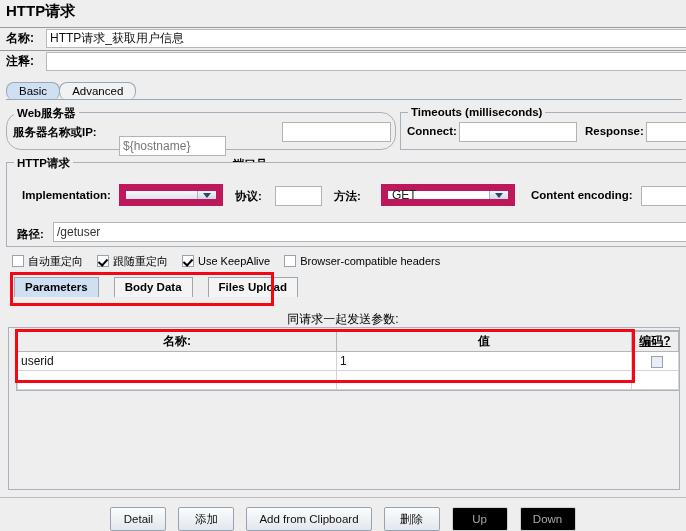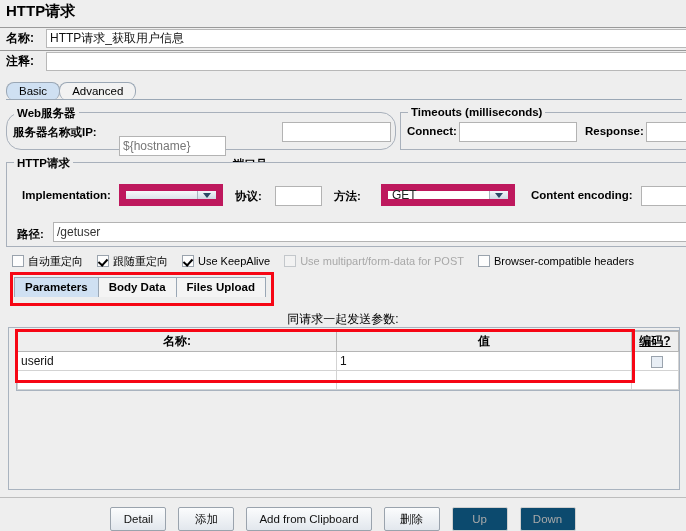--- a/index.html
+++ b/index.html
@@ -210,20 +210,21 @@
   .cb.disabled { color: #a8a8a8; }
   .cb.disabled .cbox { border-color: #c3c7cb; background: #f2f2f2; }
 
   
   .subtabstrip {
     position: absolute;
     left: 14px;
     top: 277px;
     display: flex;
     align-items: flex-end;
+    gap: 16px;
   }
   .subtab {
     height: 20px;
     line-height: 19px;
     padding: 0 10px;
     font-size: 11.5px;
     font-weight: bold;
     border: 1px solid #9aa7b5;
     border-bottom: none;
     background: #f4f4f4;
@@ -327,21 +328,21 @@
     font-size: 11.5px;
     display: flex;
     align-items: center;
     justify-content: center;
     box-sizing: border-box;
     white-space: nowrap;
     color: #111;
   }
   .btn.disabled {
     color: #a9a9a9;
-    background: #0c4a6e;
+    background: #000000;
     border-color: #cfcfcf;
     margin-top: 40px;
   }
   .hsep {
     position: absolute;
     left: 0; top: 497px;
     width: 686px; height: 1px;
     background: #bdbdbd;
   }
 </style>
@@ -418,24 +419,20 @@
       <span class="cbox"></span>
       <span>自动重定向</span>
     </div>
     <div class="cb">
       <span class="cbox checked"></span>
       <span>跟随重定向</span>
     </div>
     <div class="cb">
       <span class="cbox checked"></span>
       <span>Use KeepAlive</span>
-    </div>
-    <div class="cb disabled">
-      <span class="cbox"></span>
-      <span>Use multipart/form-data for POST</span>
     </div>
     <div class="cb">
       <span class="cbox"></span>
       <span>Browser-compatible headers</span>
     </div>
   </div>
 
   <div class="subtabstrip">
     <div class="subtab selected">Parameters</div>
     <div class="subtab">Body Data</div>

